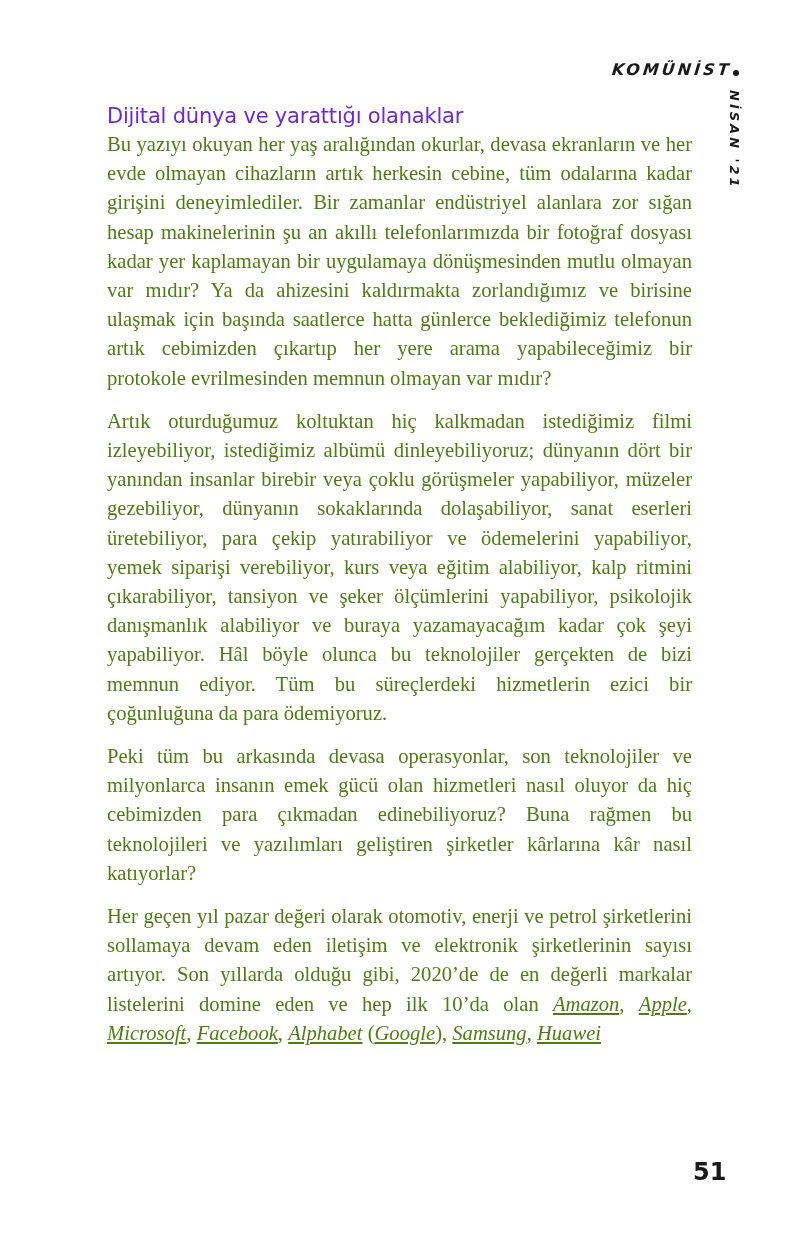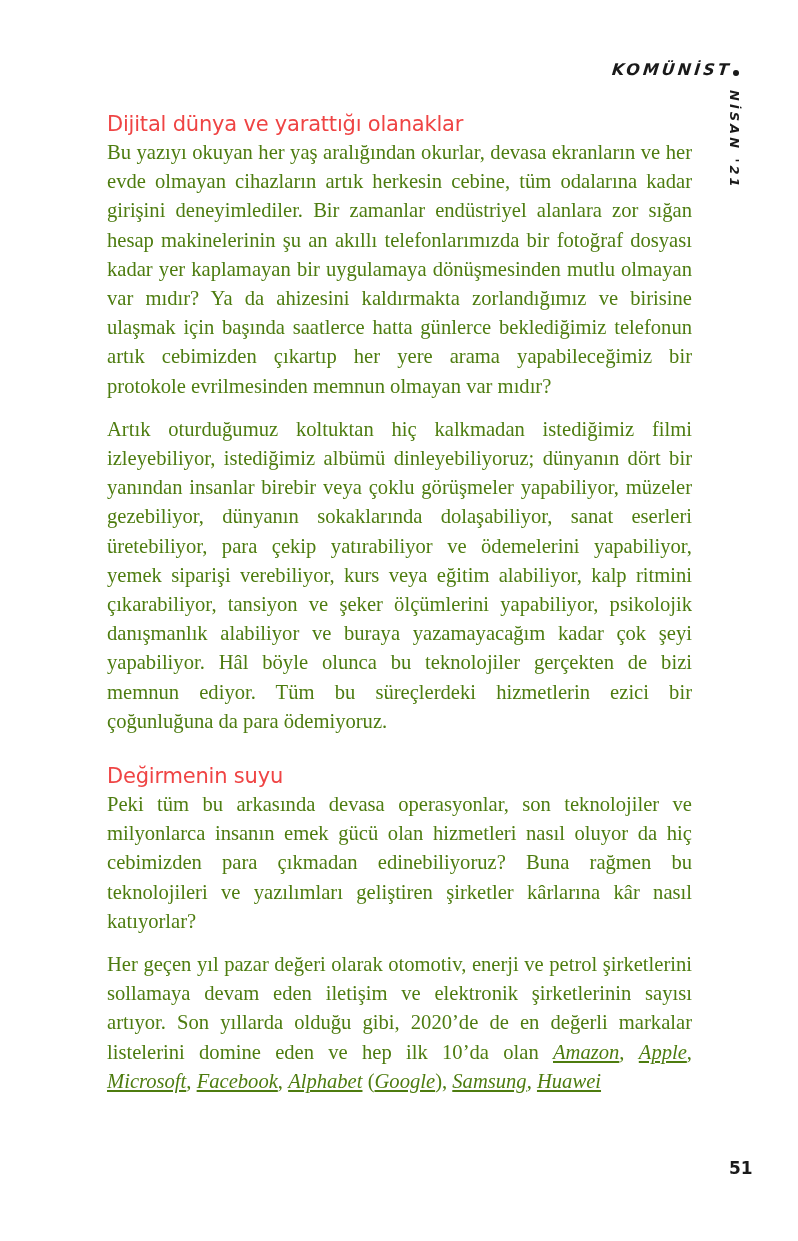--- a/index.html
+++ b/index.html
@@ -20,43 +20,42 @@
       position: absolute; top: 90px; left: 727px;
       writing-mode: vertical-rl;
       font-family: "DejaVu Sans", sans-serif; font-weight: bold; font-style: italic;
       font-size: 13px; letter-spacing: 3px; color: #1a1a1a;
     }
     .content {
       position: absolute; top: 100px; left: 107px; width: 585px;
     }
     h2 {
       font-family: "DejaVu Sans", sans-serif; font-weight: normal; font-size: 21px;
-      margin: 12px 0 2px 0; color: #ef4444; letter-spacing: -0.2px;
+      margin: 4px 0 2px 0; color: #6d28d9; letter-spacing: -0.2px;
     }
     p {
       font-family: "Liberation Serif", serif; font-size: 20.6px; line-height: 29.2px;
       margin: 0 0 14px 0; text-align: justify; color: #4d7c0f;
     }
     .sec2 { margin-top: 28px; }
     .page-number {
-      position: absolute; top: 1158px; left: 729px;
-      font-family: "DejaVu Sans", sans-serif; font-weight: bold; font-size: 17px; color: #1a1a1a;
+      position: absolute; top: 1158px; left: 693px;
+      font-family: "DejaVu Sans", sans-serif; font-weight: bold; font-size: 24px; color: #1a1a1a;
     }
     em { font-style: italic; text-decoration: underline; }
   </style>
 </head>
 <body>
 
 <div class="header-brand">KOMÜNİST</div>
 <div class="header-dot"></div>
 <div class="header-issue">NİSAN '21</div>
 
 <div class="content">
   <h2>Dijital dünya ve yarattığı olanaklar</h2>
   <p lang="tr">Bu yazıyı okuyan her yaş aralığından okurlar, devasa ekranların ve her evde olmayan cihazların artık herkesin cebine, tüm odalarına kadar girişini deneyimlediler. Bir zamanlar endüstriyel alanlara zor sığan hesap makinelerinin şu an akıllı telefonlarımızda bir fotoğraf dosyası kadar yer kaplamayan bir uygulamaya dönüşmesinden mutlu olmayan var mıdır? Ya da ahizesini kaldırmakta zorlandığımız ve birisine ulaşmak için başında saatlerce hatta günlerce beklediğimiz telefonun artık cebimizden çıkartıp her yere arama yapabileceğimiz bir protokole evrilmesinden memnun olmayan var mıdır?</p>
   <p lang="tr">Artık oturduğumuz koltuktan hiç kalkmadan istediğimiz filmi izleyebiliyor, istediğimiz albümü dinleyebiliyoruz; dünyanın dört bir yanından insanlar birebir veya çoklu görüşmeler yapabiliyor, müzeler gezebiliyor, dünyanın sokaklarında dolaşabiliyor, sanat eserleri üretebiliyor, para çekip yatırabiliyor ve ödemelerini yapabiliyor, yemek siparişi verebiliyor, kurs veya eğitim alabiliyor, kalp ritmini çıkarabiliyor, tansiyon ve şeker ölçümlerini yapabiliyor, psikolojik danışmanlık alabiliyor ve buraya yazamayacağım kadar çok şeyi yapabiliyor. Hâl böyle olunca bu teknolojiler gerçekten de bizi memnun ediyor. Tüm bu süreçlerdeki hizmetlerin ezici bir çoğunluğuna da para ödemiyoruz.</p>
 
-  <h2 class="sec2">Değirmenin suyu</h2>
   <p lang="tr">Peki tüm bu arkasında devasa operasyonlar, son teknolojiler ve milyonlarca insanın emek gücü olan hizmetleri nasıl oluyor da hiç cebimizden para çıkmadan edinebiliyoruz? Buna rağmen bu teknolojileri ve yazılımları geliştiren şirketler kârlarına kâr nasıl katıyorlar?</p>
   <p lang="tr"><span>Her geçen yıl pazar değeri olarak otomotiv, enerji ve petrol şirketlerini sollamaya devam eden iletişim ve elektronik şirketlerinin sayısı artıyor. Son yıllarda olduğu gibi, 2020’de de en değerli markalar listelerini domine eden ve hep ilk 10’da olan</span> <em>Amazon</em>, <em>Apple</em>, <em>Microsoft</em>, <em>Facebook</em>, <em>Alphabet</em> (<em>Google</em>), <em>Samsung</em>, <em>Huawei</em></p>
 </div>
 
 <div class="page-number">51</div>
 
 </body></html>

